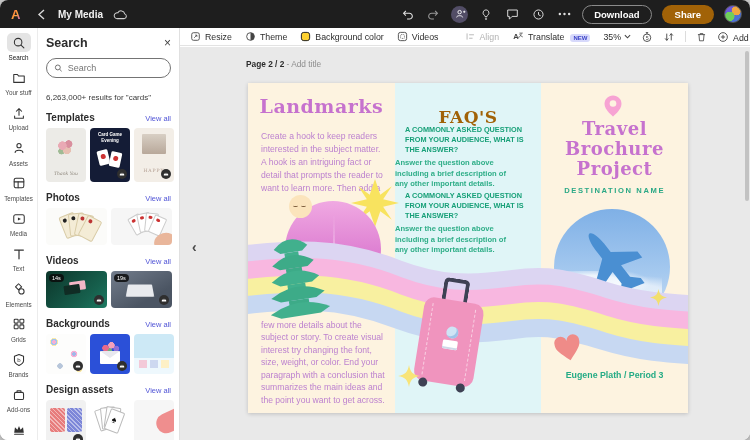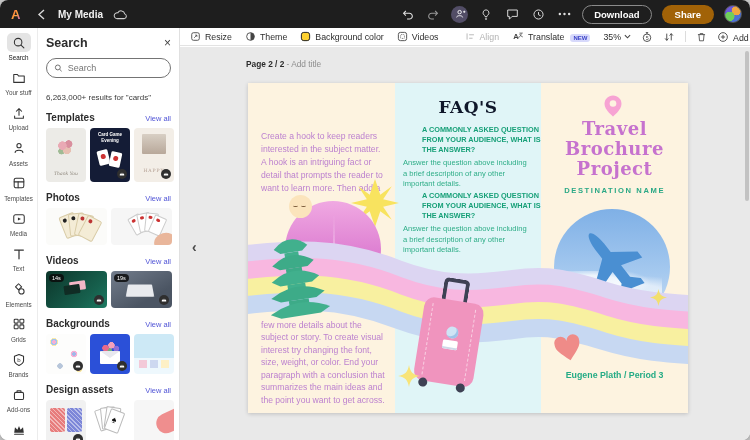--- a/index.html
+++ b/index.html
@@ -114,23 +114,23 @@
   
   .page { position:absolute; left:68px; top:36px; width:440px; height:330px; background:#fdf3e0; box-shadow:0 1px 4px rgba(0,0,0,.18); overflow:hidden; }
   .pan { position:absolute; top:0; height:330px; width:146.7px; }
   .pan-left { left:0; background:#fdf3e0; }
   .pan-mid { left:146.7px; background:#e0f5f7; }
   .pan-right { left:293.3px; background:#fdf3e0; }
   .bro-title { font-family:"DejaVu Serif",serif; font-weight:bold; text-align:center; letter-spacing:.5px; }
   .lm-title { position:absolute; left:0; top:12px; width:146.7px; font-size:19px; color:#c672ce; }
   .lm-p1 { position:absolute; left:13px; top:47px; width:122px; font-size:8.6px; line-height:1.5; color:#bc80cf; }
   .lm-p2 { position:absolute; left:13px; top:236px; width:126px; font-size:8.6px; line-height:1.45; color:#bc80cf; z-index:8; }
-  .faq-title { position:absolute; left:146.7px; top:14px; width:146.7px; font-size:17px; color:#0f172a; }
-  .faq-q { position:absolute; left:174px; width:127px; font-size:7.3px; line-height:1.35; font-weight:bold; color:#17a078; }
-  .faq-a { position:absolute; left:155px; width:124px; font-size:7.6px; line-height:1.4; color:#2fae88; }
+  .faq-title { position:absolute; left:146.7px; top:24px; width:146.7px; font-size:17px; color:#a16207; }
+  .faq-q { position:absolute; left:157px; width:127px; font-size:7.3px; line-height:1.35; font-weight:bold; color:#17a078; }
+  .faq-a { position:absolute; left:147px; width:124px; font-size:7.6px; line-height:1.4; color:#2fae88;font-weight:bold; }
   .tr-title { position:absolute; left:296px; top:36px; width:141px; font-size:18px; line-height:1.12; color:#c672ce; z-index:8; }
   .tr-sub { position:absolute; left:293.3px; top:103px; width:146.7px; text-align:center; font-size:7.6px; font-weight:bold; letter-spacing:1.6px; color:#2aa885; z-index:8; }
   .credits { position:absolute; left:293.3px; top:286px; width:146.7px; text-align:center; font-size:8.8px; font-weight:bold; line-height:1.55; color:#25ab85; z-index:8; }
   .wave { position:absolute; left:0; top:0; width:440px; height:330px; z-index:4; }
   .city-circle { position:absolute; left:37px; top:118px; width:96px; height:96px; border-radius:50%; background:linear-gradient(180deg,#f0a9e2 0%,#d873cd 70%,#cb63c0 100%); z-index:2; }
   .city-circle .tower { position:absolute; left:44px; top:14px; width:10px; height:70px; background:#f6cdef; clip-path:polygon(50% 0,62% 100%,38% 100%); }
   .starburst { position:absolute; left:103px; top:96px; width:48px; height:48px; z-index:1; }
   .face { position:absolute; left:41px; top:112px; width:23px; height:23px; border-radius:50%; background:#fbe4bc; z-index:3; }
   .face i { position:absolute; top:9px; width:5px; height:3px; border-bottom:1.2px solid #7a5a3a; border-radius:50%; }
   .face i.l { left:4px; } .face i.r { left:12px; }
@@ -654,20 +654,21 @@
           <path d="M12,0 C13.5,8 16,10.5 24,12 C16,13.5 13.5,16 12,24 C10.5,16 8,13.5 0,12 C8,10.5 10.5,8 12,0 Z" fill="#f8e478"></path>
         </svg>
         <svg class="sparkle sp-right" viewBox="0 0 24 24">
           <path d="M12,0 C13.5,8 16,10.5 24,12 C16,13.5 13.5,16 12,24 C10.5,16 8,13.5 0,12 C8,10.5 10.5,8 12,0 Z" fill="#f2df6e"></path>
         </svg>
         <svg class="pin" viewBox="0 0 24 28">
           <path d="M12,1.5 C6.2,1.5 1.8,6 1.8,11.5 c0,7 10.2,15 10.2,15 s10.2,-8 10.2,-15 C22.2,6 17.8,1.5 12,1.5 z" fill="#f7a3d3"></path>
           <circle cx="12" cy="11" r="4" fill="#fdf3e0"></circle>
         </svg>
 
+        <div class="bro-title lm-title">Landmarks</div>
         <div class="lm-p1">Create a hook to keep readers interested in the subject matter. A hook is an intriguing fact or detail that prompts the reader to want to learn more. Then add a</div>
         <div class="lm-p2">few more details about the subject or story. To create visual interest try changing the font, size, weight, or color. End your paragraph with a conclusion that summarizes the main ideas and the point you want to get across.</div>
         <div class="bro-title faq-title">FAQ'S</div>
         <div class="faq-q" style="top:42px;">A COMMONLY ASKED QUESTION FROM YOUR AUDIENCE, WHAT IS THE ANSWER?</div>
         <div class="faq-a" style="top:75px;">Answer the question above including a brief description of any other important details.</div>
         <div class="faq-q" style="top:108px;">A COMMONLY ASKED QUESTION FROM YOUR AUDIENCE, WHAT IS THE ANSWER?</div>
         <div class="faq-a" style="top:141px;">Answer the question above including a brief description of any other important details.</div>
         <div class="bro-title tr-title">Travel Brochure Project</div>
         <div class="tr-sub">DESTINATION NAME</div>
         <div class="credits">

